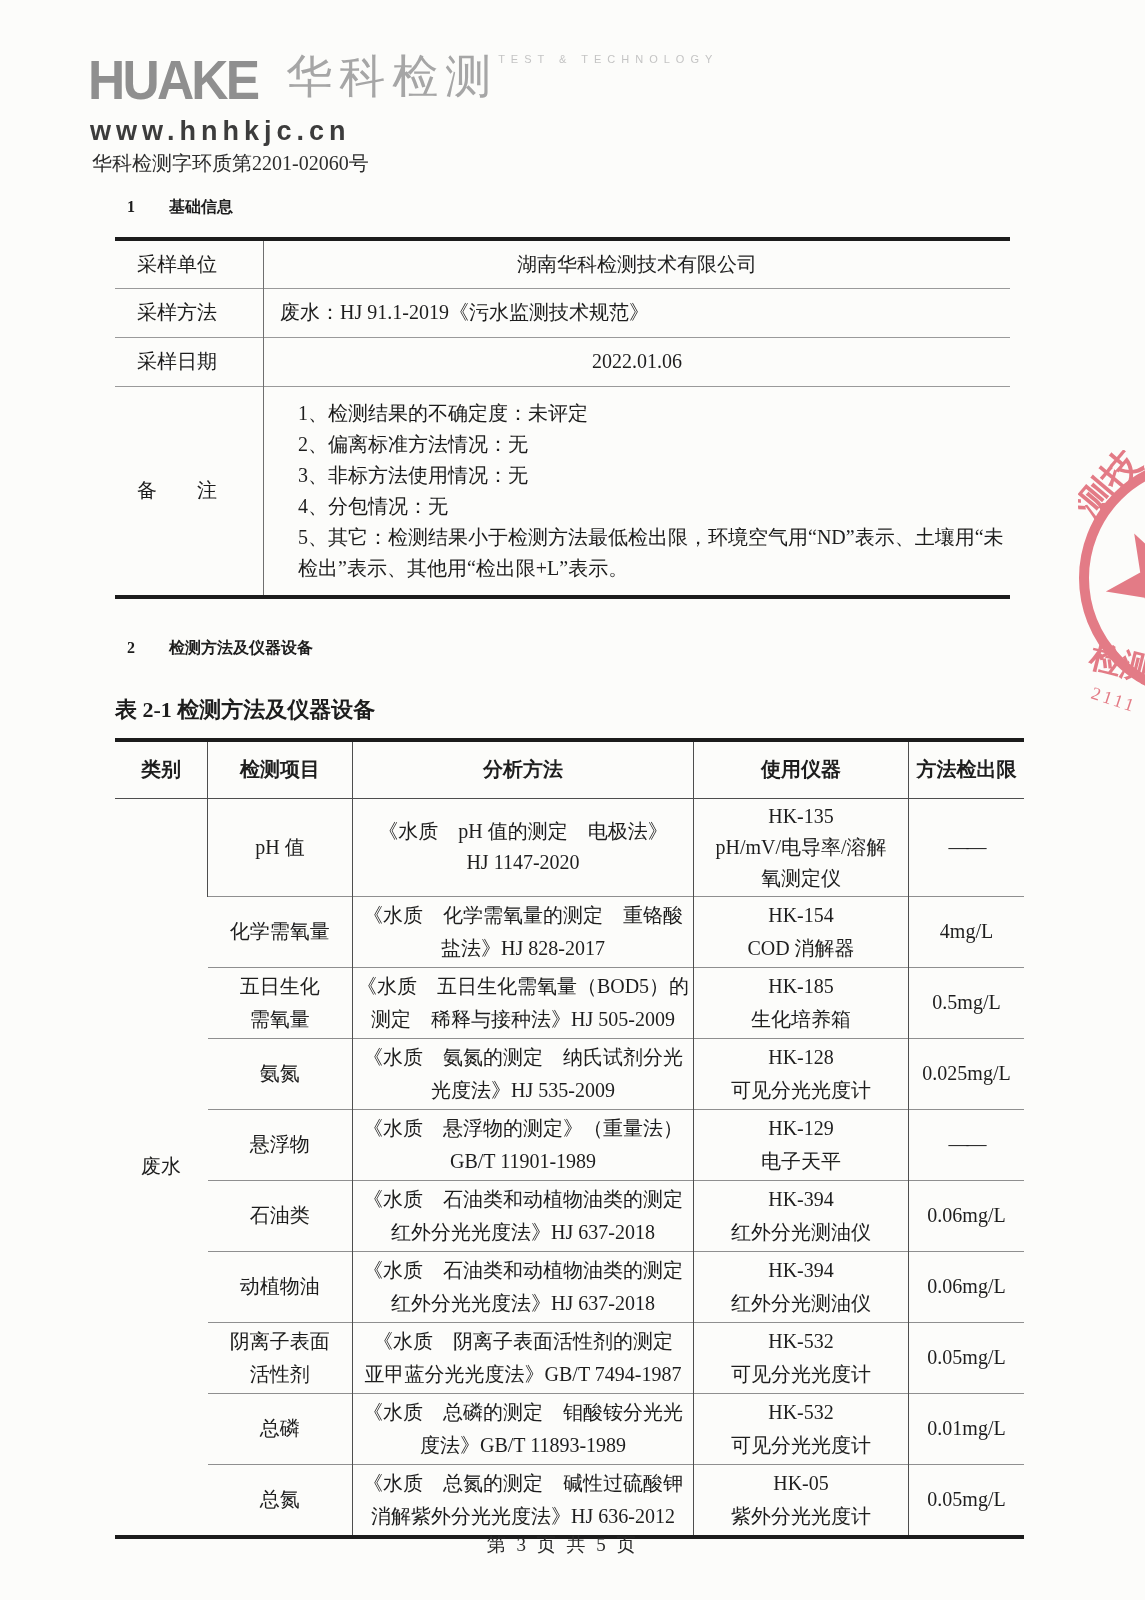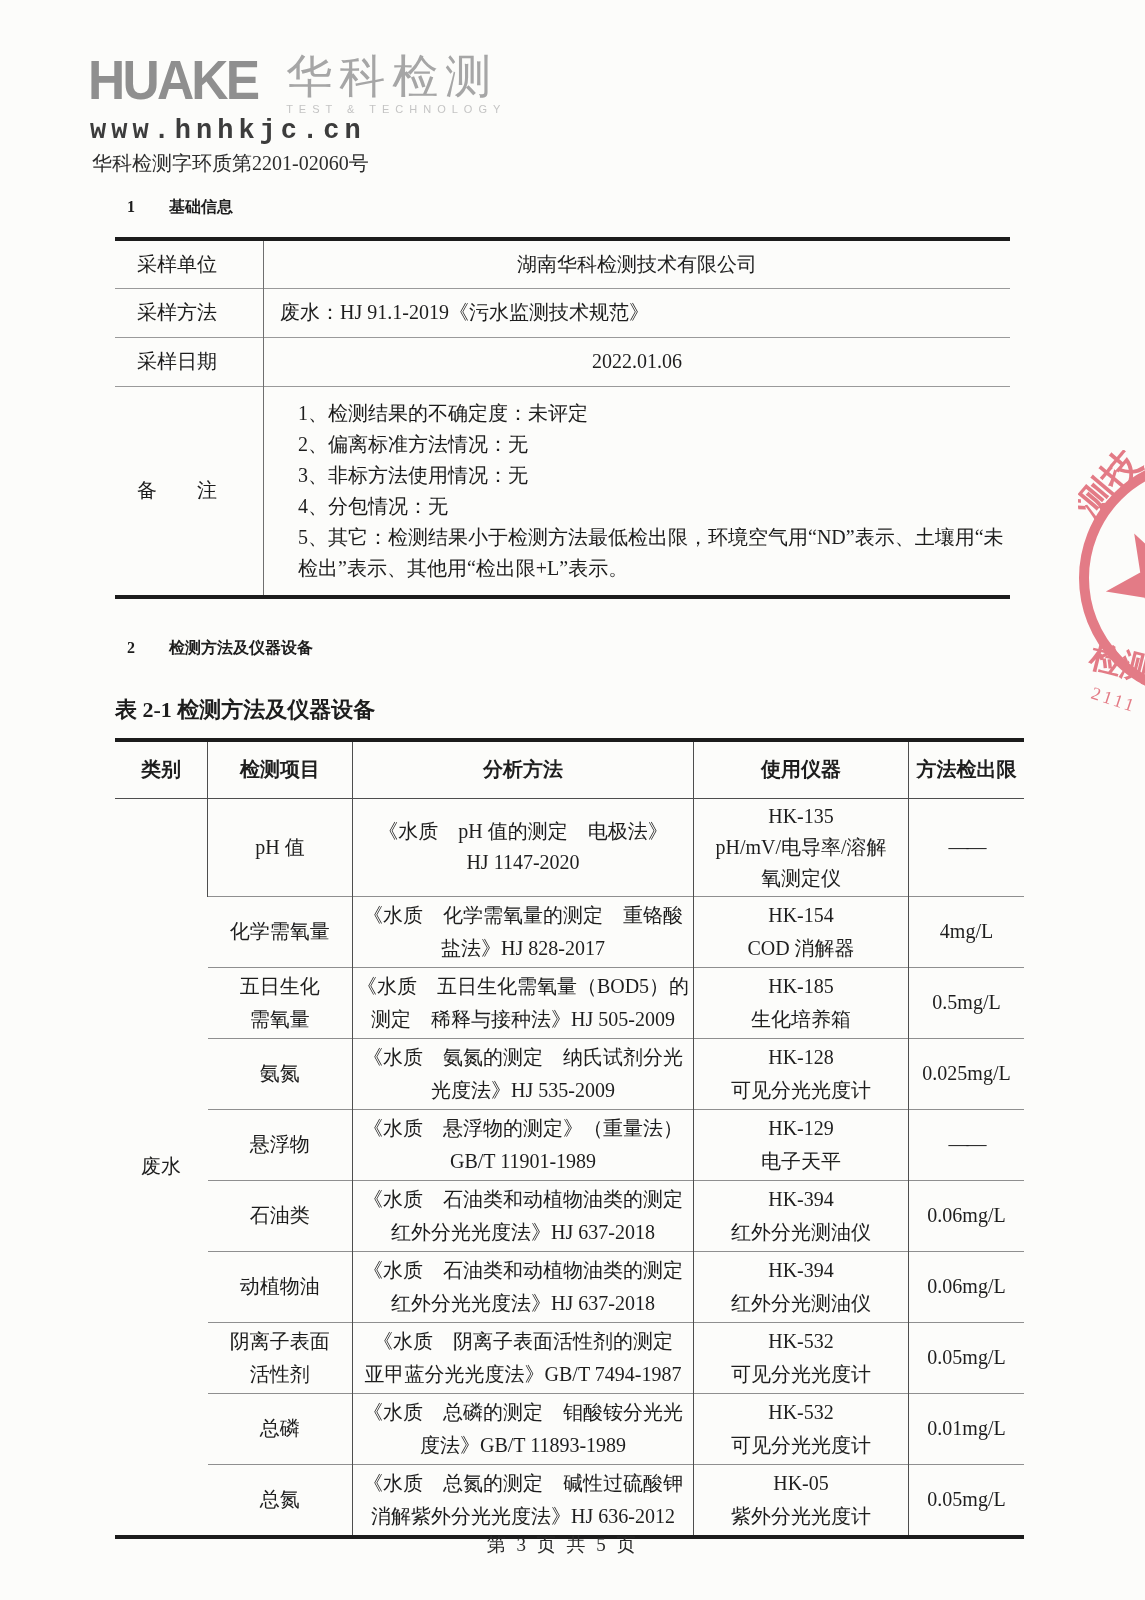--- a/index.html
+++ b/index.html
@@ -13,27 +13,27 @@
     font-family:"Liberation Serif","DejaVu Serif",serif;
     color:#1d1d1d;
   }
   
   .logo{position:absolute;top:52px;left:88px;display:flex;align-items:flex-start;}
   .brand{
     font-family:"Liberation Sans","DejaVu Sans",sans-serif;
     font-weight:900;font-size:56px;line-height:56px;
     color:#8f8f8f;letter-spacing:-3px;transform:scaleX(.92);transform-origin:left;
   }
-  .brand-cn-wrap{margin-left:14px;display:flex;flex-direction:column;}
+  .brand-cn-wrap{margin-left:14px;display:flex;flex-direction:row;}
   .brand-cn{font-size:46px;line-height:50px;color:#a6a6a6;letter-spacing:7px;font-weight:400;}
   .tagline{font-size:11px;line-height:13px;color:#c4c4c4;letter-spacing:6px;margin-top:1px;
     font-family:Liberation Sans, sans-serif;}
   .website{
     position:absolute;top:116px;left:90px;
-    font-family:Liberation Mono, monospace;
+    font-family:Liberation Sans, sans-serif;
     font-weight:bold;font-size:27px;color:#3c3c3c;letter-spacing:5px;text-align:right;
   }
   .doc-number{position:absolute;top:150px;left:92px;font-size:20px;color:#2c2c2c;}
 
   
   .content{position:absolute;top:190px;left:115px;width:895px;}
   .sec-heading{font-size:16px;font-weight:bold;margin:0 0 0 12px;line-height:34px;}
   .sec-heading .num{display:inline-block;width:42px;}
   
   table{border-collapse:collapse;table-layout:fixed;}

